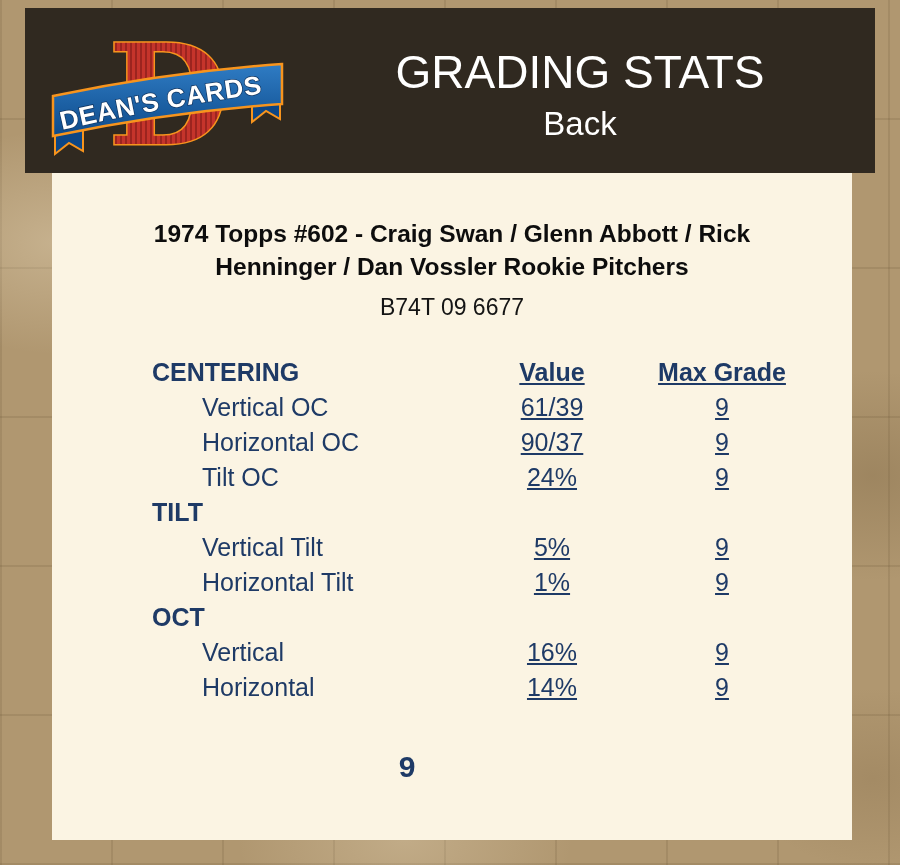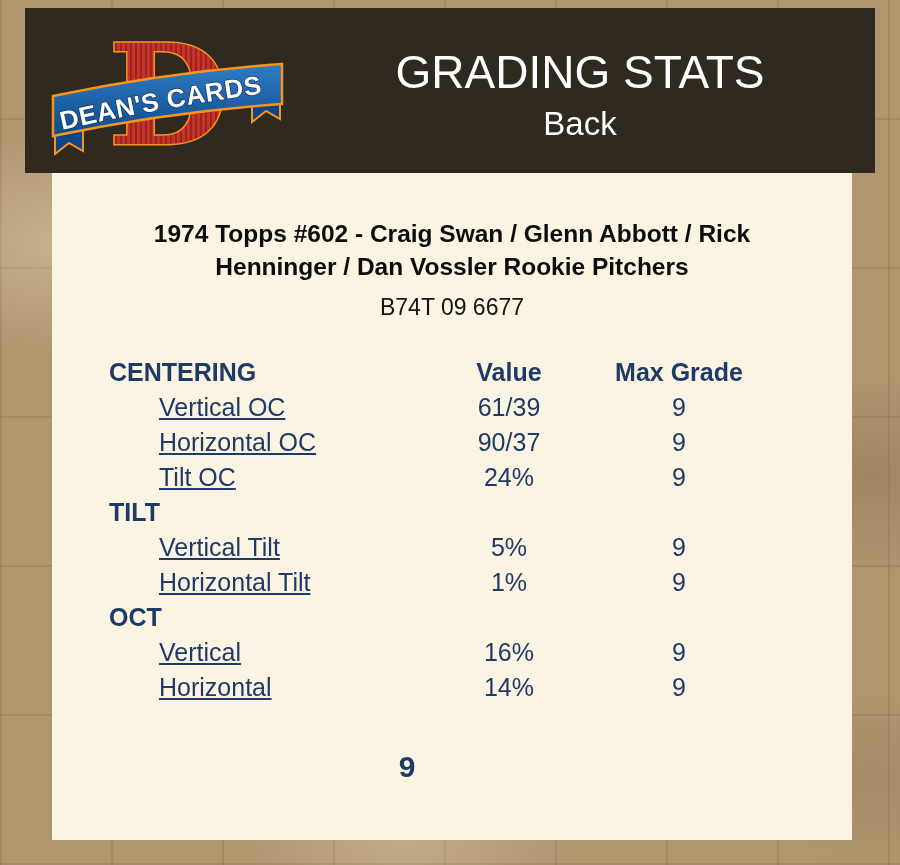--- a/index.html
+++ b/index.html
@@ -33,25 +33,25 @@
     background:var(--cream); padding-top:44px;
   }
   .card-title{
     font-size:24.5px; font-weight:bold; color:#0d0d0d;
     text-align:center; max-width:720px; margin:0 auto; line-height:1.36;
   }
   .card-code{
     font-size:23px; color:#141414; text-align:center; margin-top:9px; line-height:1.3;
   }
   .gtable{ margin-top:32px; color:var(--navy); font-size:25px; }
-  .trow{ display:grid; grid-template-columns:320px 160px 180px; height:35px; align-items:center; margin-left:57px; }
-  .trow .c-value, .trow .c-max{ text-align:center; }
+  .trow{ display:grid; grid-template-columns:320px 160px 180px; height:35px; align-items:center; margin-left:100px; }
+  .trow .c-value, .trow .c-max{ text-align:center;text-decoration:underline; }
   .trow.header .c-label, .trow.header .c-value, .trow.header .c-max{ font-weight:bold; }
   .trow.section .c-label{ font-weight:bold; }
-  .trow.data .c-label{ padding-left:50px;text-decoration:underline; }
+  .trow.data .c-label{ padding-left:50px; }
   .footer-row{
     display:grid; grid-template-columns:510px 170px; margin-left:100px; margin-top:42px;
     color:var(--navy); font-size:30px; font-weight:bold; height:40px; align-items:center;
   }
   .footer-row .f-value{ text-align:center; }
 </style>
 </head>
 <body>
 
 <div class="topbar">

